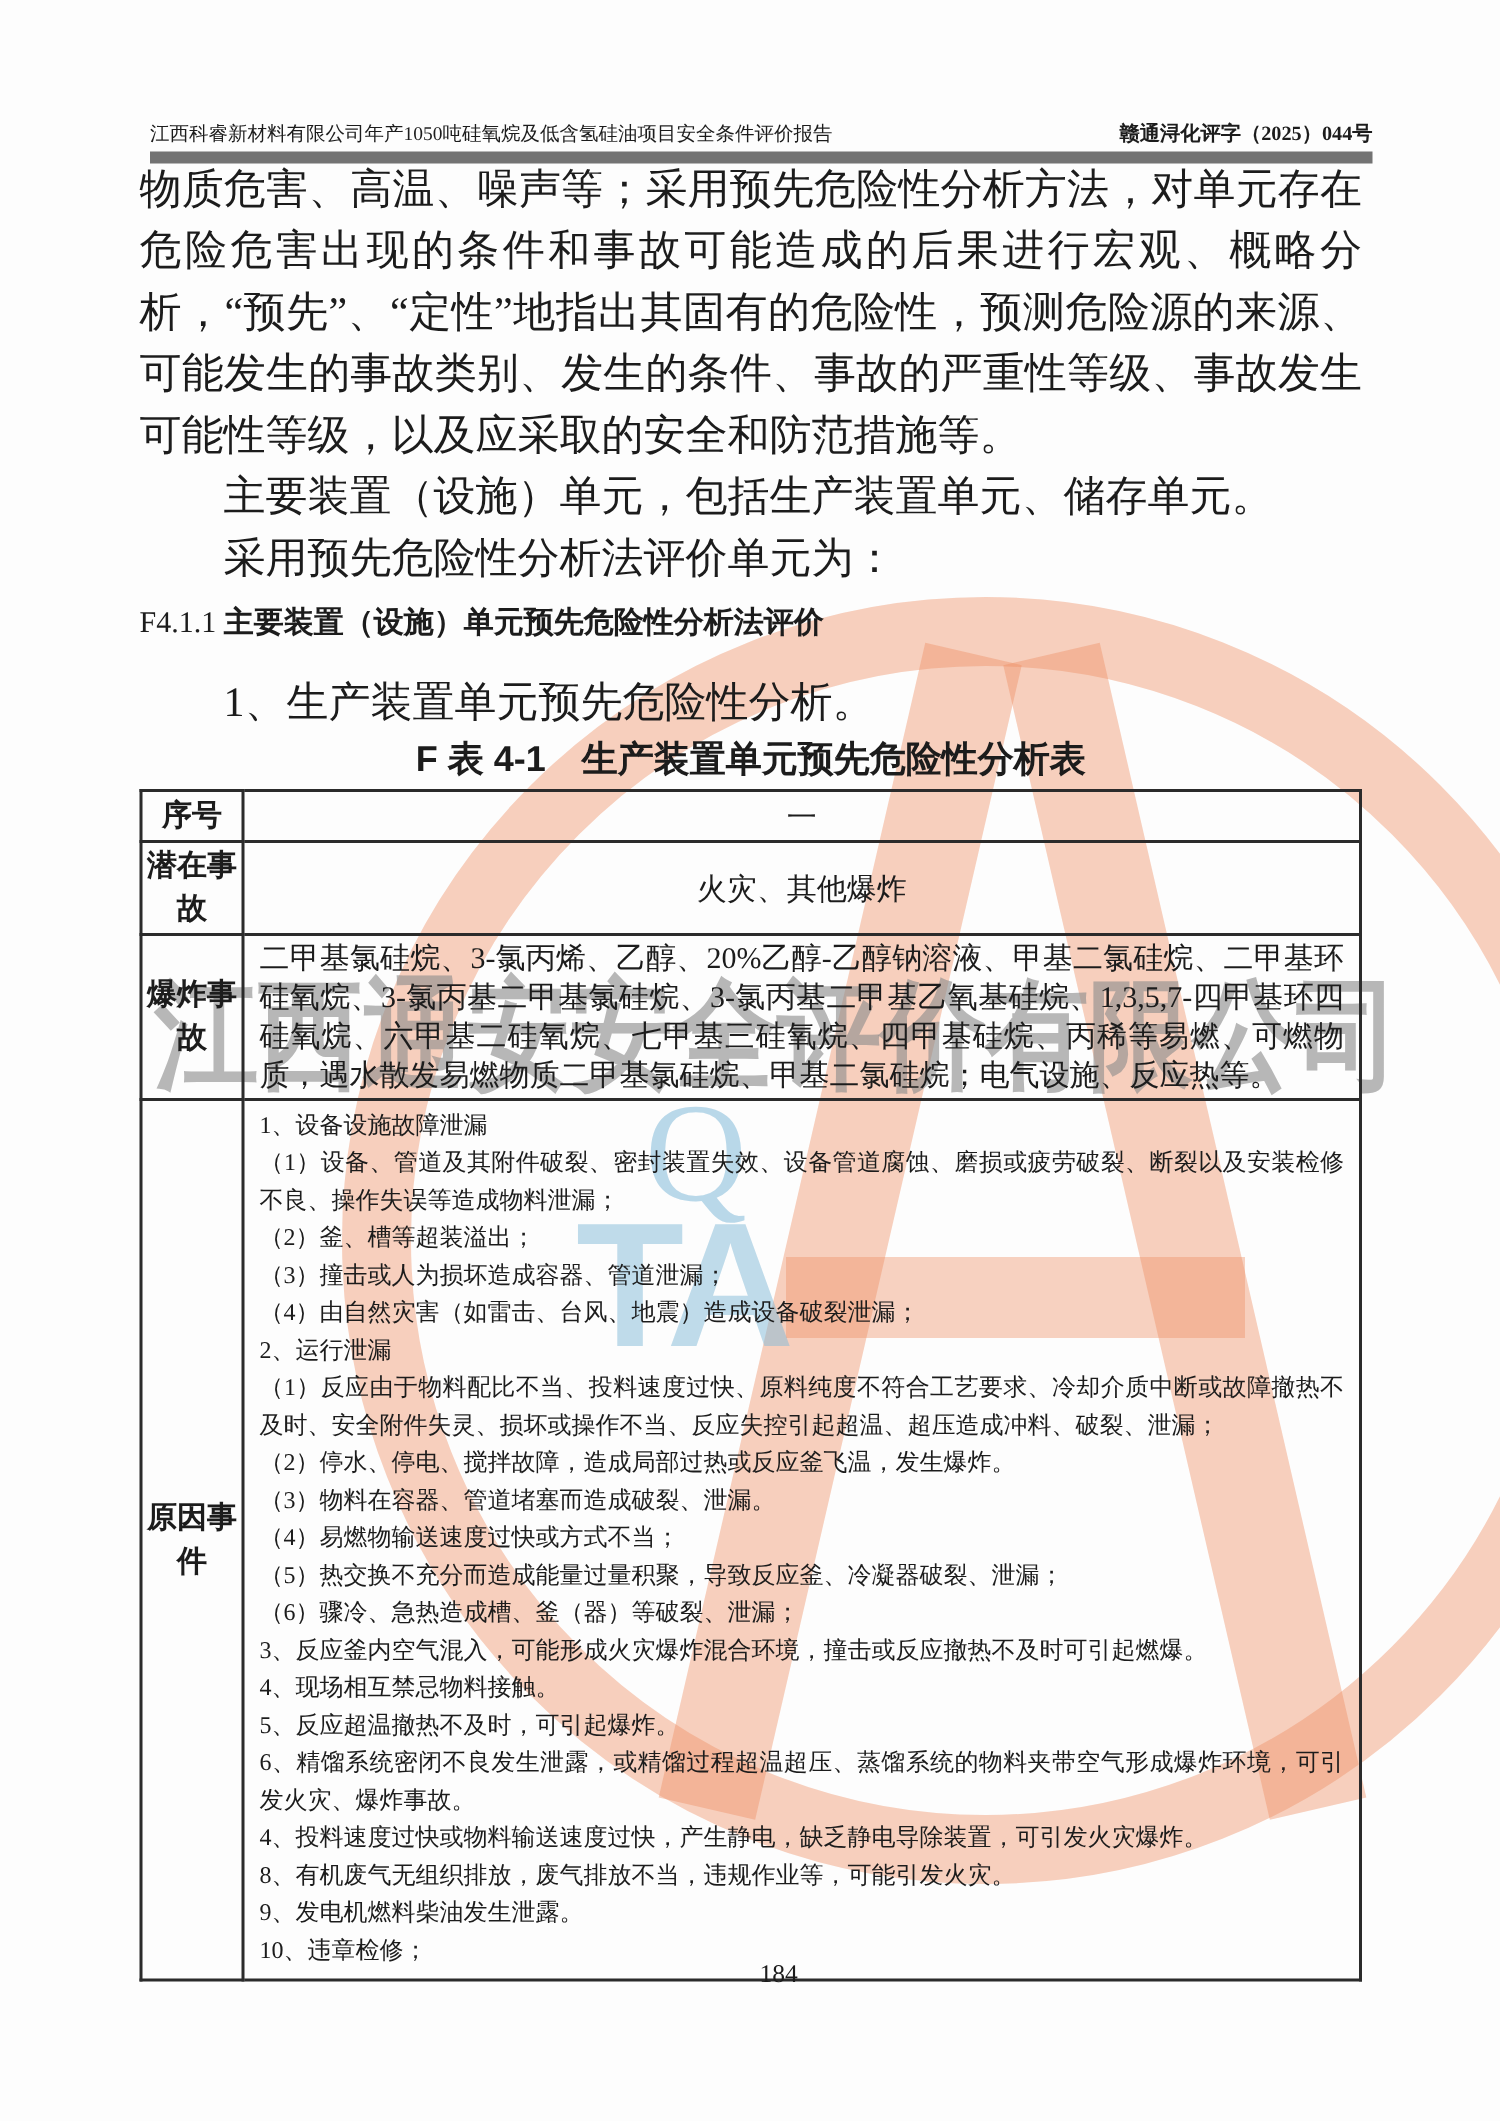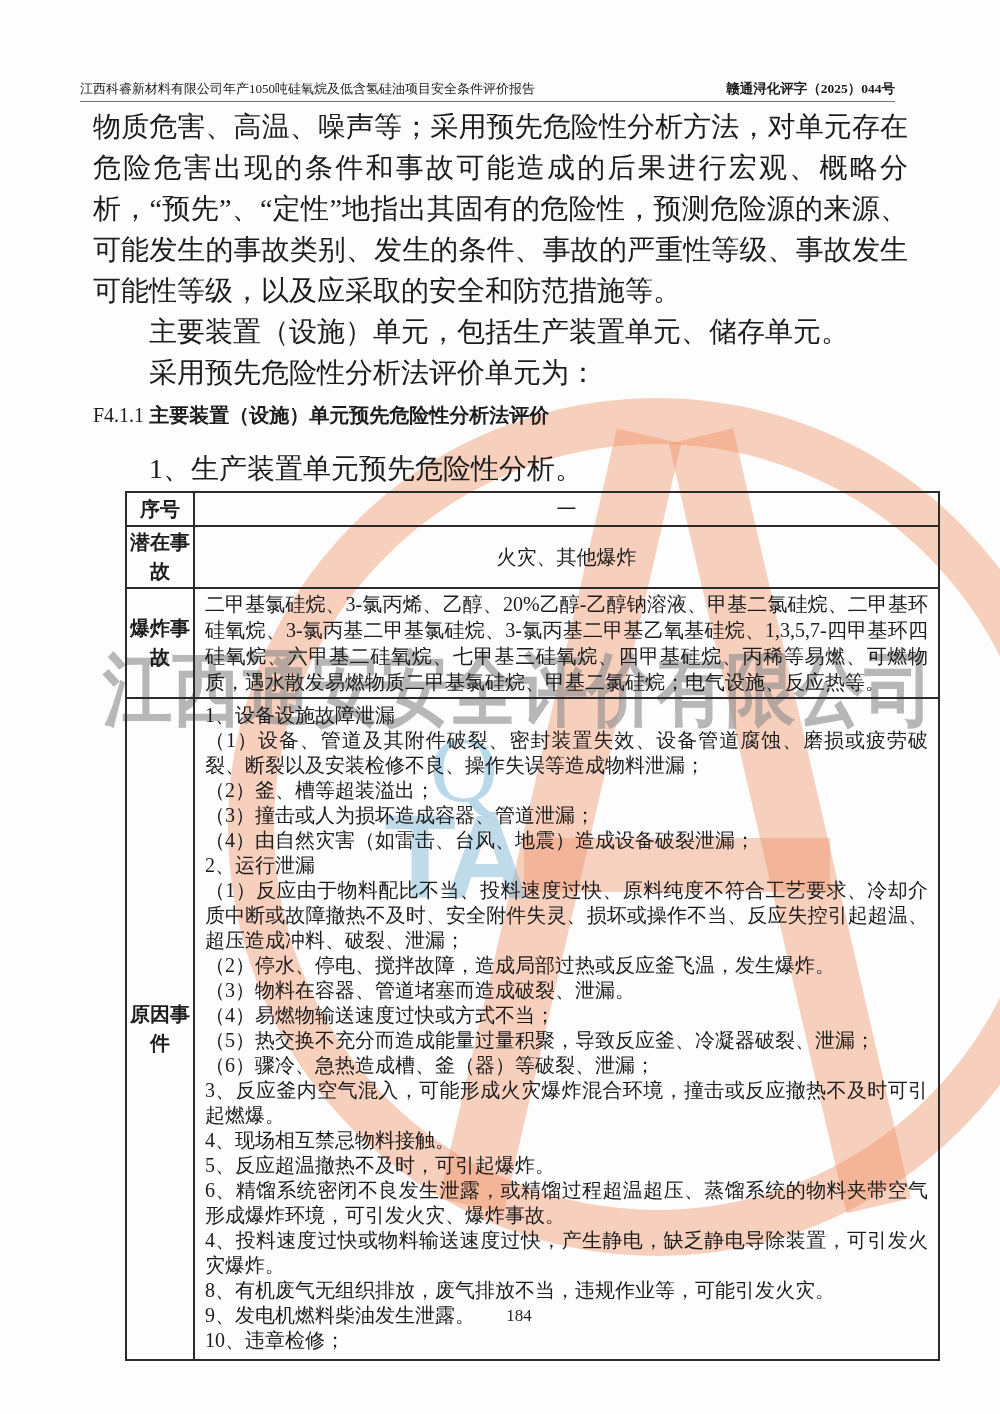--- a/index.html
+++ b/index.html
@@ -35,23 +35,23 @@
   }
   .wm-text{
     position:absolute;left:103px;top:650px;
     font-size:80px;line-height:1;font-weight:bold;white-space:nowrap;
     color:rgba(140,140,140,0.62);
     transform:scaleX(0.865);transform-origin:left top;
     font-family:"Liberation Sans","DejaVu Sans",sans-serif;
   }
   
   .header{
-    position:absolute;left:80px;top:80px;width:815px;z-index:1;
+    position:absolute;left:100px;top:80px;width:815px;z-index:1;
     display:flex;justify-content:space-between;align-items:flex-start;
-    border-bottom:1px solid #737373;padding-bottom:3px;
+    border-bottom:8px solid #737373;padding-bottom:3px;
   }
   .h-left{font-size:13px;}
   .h-right{font-size:13.5px;font-weight:bold;}
   
   .content{position:absolute;left:93px;top:106px;width:815px;z-index:1;}
   .body-p{
     margin:0;font-size:28px;line-height:41px;
     text-align:justify;
   }
   .indent{text-indent:2em;}
@@ -62,35 +62,35 @@
   .heading .txt{
     font-weight:bold;
     font-family:"Liberation Sans","DejaVu Sans",sans-serif;
   }
   .table-title{
     font-size:24px;line-height:34px;text-align:center;font-weight:bold;
     font-family:"Liberation Sans","DejaVu Sans",sans-serif;
     margin-top:1px;
   }
   
-  table{width:100%;border-collapse:collapse;table-layout:fixed;margin-top:2px;margin-left:32px;}
+  table{width:100%;border-collapse:collapse;table-layout:fixed;margin-top:2px;}
   td{border:2px solid #2b2b2b;vertical-align:middle;}
   td.lbl{
     width:62px;text-align:center;font-weight:bold;
     font-family:"Liberation Sans","DejaVu Sans",sans-serif;
     font-size:20px;line-height:29px;padding:1px 2px;
   }
   td.ctr{text-align:center;font-size:20px;padding:2px 6px;}
   tr.r1 td{height:28px;}
   tr.r2 td{height:46px;}
   td.just{
     font-size:20px;line-height:26px;text-align:justify;padding:2px 10px;
   }
   td.causes{line-height:25px;padding:4px 10px 6px 10px;}
-  .cause-item{margin:0;font-size:20px;line-height:25px;text-align:justify;}
+  .cause-item{margin:0;font-size:16px;line-height:25px;text-align:justify;}
   
   .footer{
     position:absolute;left:0;top:1306px;width:100%;z-index:1;
     text-align:center;font-size:17px;padding-left:19px;
   }
 </style>
 </head>
 <body>
 
 <div class="page">
@@ -109,20 +109,21 @@
     <span class="h-left">江西科睿新材料有限公司年产1050吨硅氧烷及低含氢硅油项目安全条件评价报告</span>
     <span class="h-right">赣通浔化评字（2025）044号</span>
   </div>
 
   <div class="content">
     <p class="body-p">物质危害、高温、噪声等；采用预先危险性分析方法，对单元存在危险危害出现的条件和事故可能造成的后果进行宏观、概略分析，“预先”、“定性”地指出其固有的危险性，预测危险源的来源、可能发生的事故类别、发生的条件、事故的严重性等级、事故发生可能性等级，以及应采取的安全和防范措施等。</p>
     <p class="body-p indent">主要装置（设施）单元，包括生产装置单元、储存单元。</p>
     <p class="body-p indent">采用预先危险性分析法评价单元为：</p>
     <h3 class="heading"><span class="num">F4.1.1</span> <span class="txt">主要装置（设施）单元预先危险性分析法评价</span></h3>
     <p class="body-p indent">1、生产装置单元预先危险性分析。</p>
+    <div class="table-title">F 表 4-1　生产装置单元预先危险性分析表</div>
 
     <table>
       <tbody>
           <tr class="r1">
         <td class="lbl">序号</td>
         <td class="ctr">一</td>
       </tr>
       <tr class="r2">
         <td class="lbl">潜在事故</td>
         <td class="ctr">火灾、其他爆炸</td>

